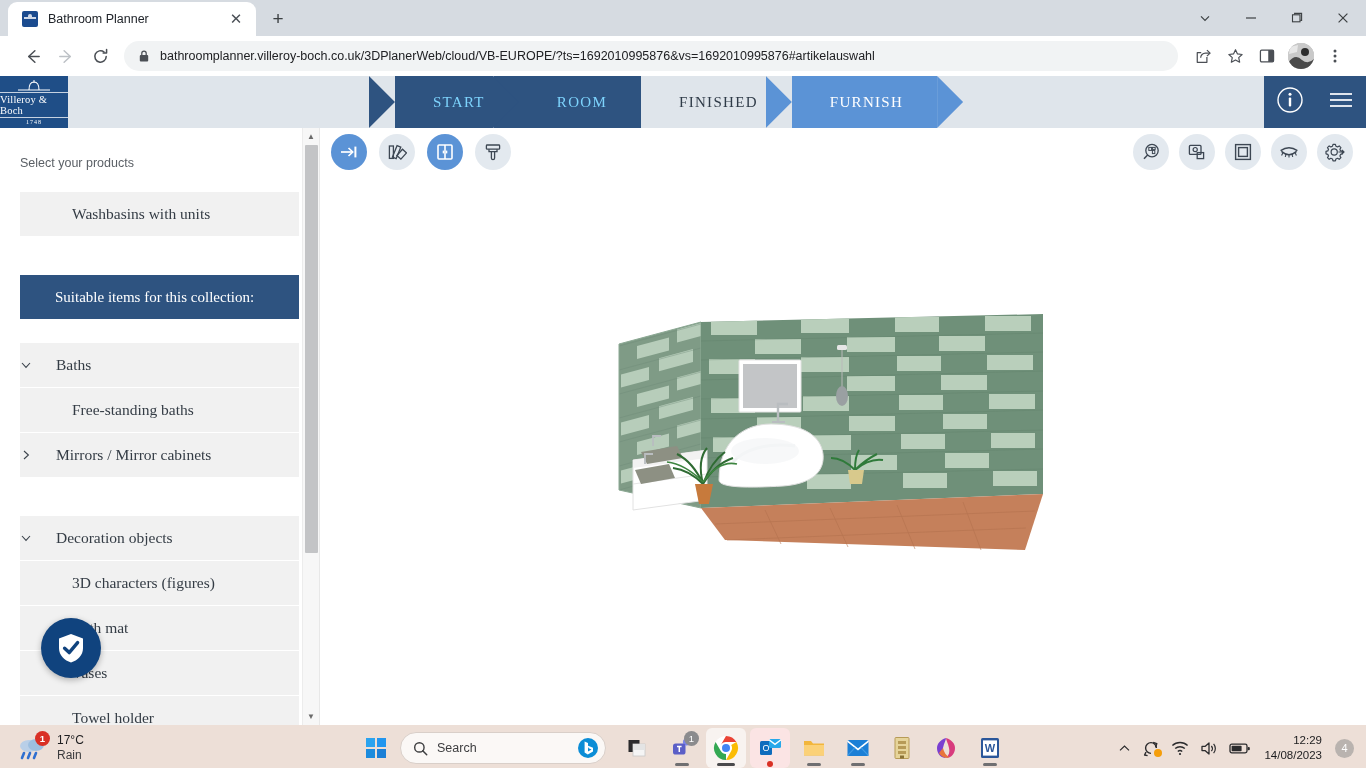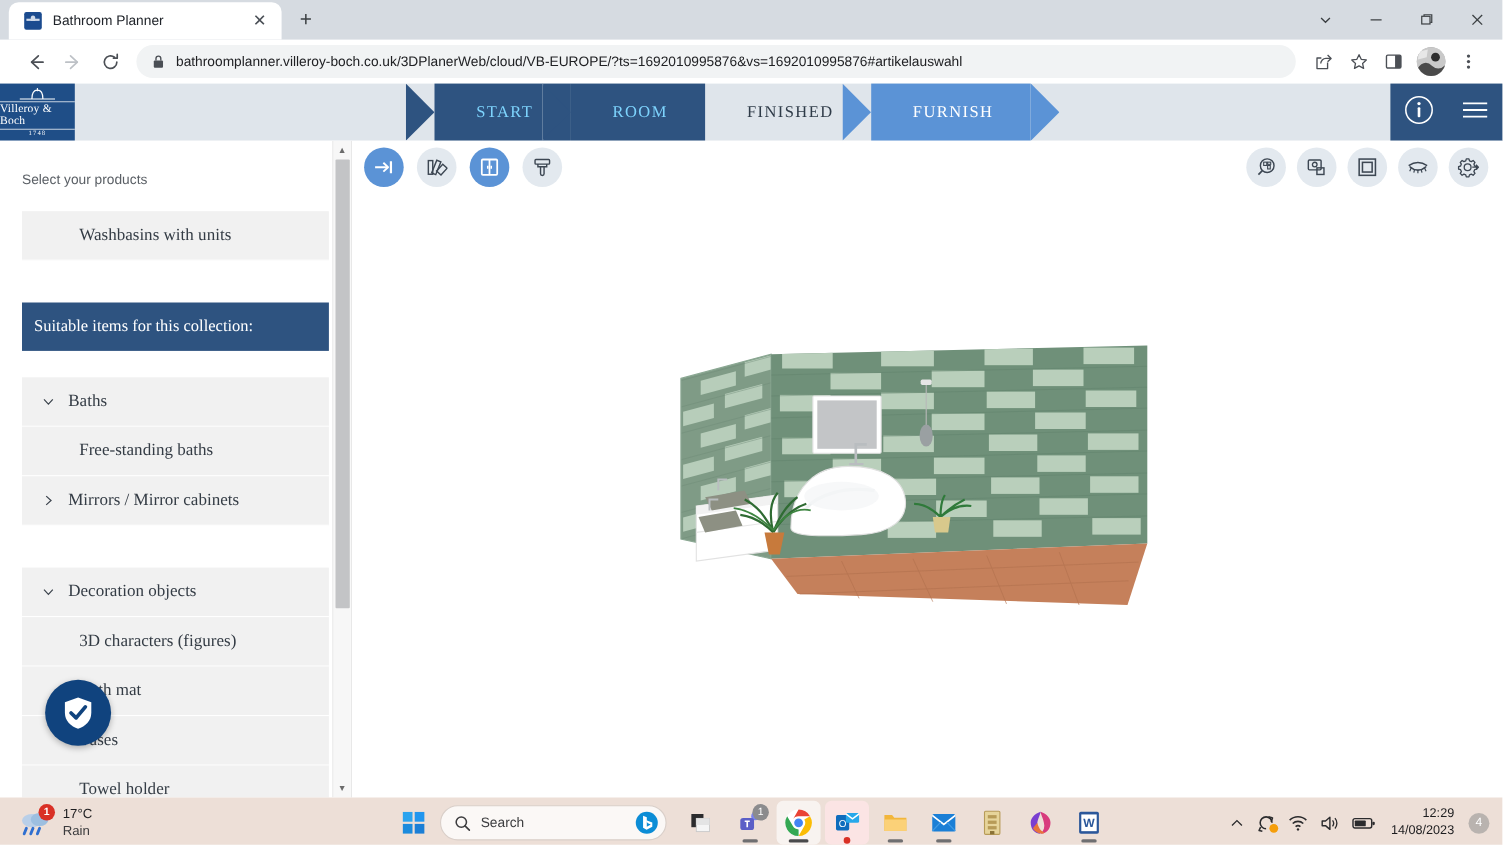--- a/index.html
+++ b/index.html
@@ -265,29 +265,29 @@
     background: #f1f1f1;
     height: 45px;
     display: flex;
     align-items: center;
     font-family: "Liberation Serif", serif;
     font-size: 15.5px;
     color: #343c45;
     border-bottom: 1px solid #ffffff;
   }
   .side-row.spaced { margin-top: 22px; }
-  .side-row.lvl0 { padding-left: 18px; gap: 12px; }
+  .side-row.lvl0 { gap: 24px; }
   .side-row.lvl1 { padding-left: 52px; }
   .side-head {
     margin: 0 20px;
     background: #2e5380;
     height: 44px;
     display: flex;
     align-items: center;
-    padding-left: 11px;
+    padding-left: 35px;
     font-family: "Liberation Serif", serif;
     font-size: 15px;
     color: #ffffff;
   }
   .gap-lg { height: 38px; }
   .gap-md { height: 24px; }
   .chev {
     width: 12px; height: 12px;
     flex: 0 0 auto;
     color: #3b434c;

